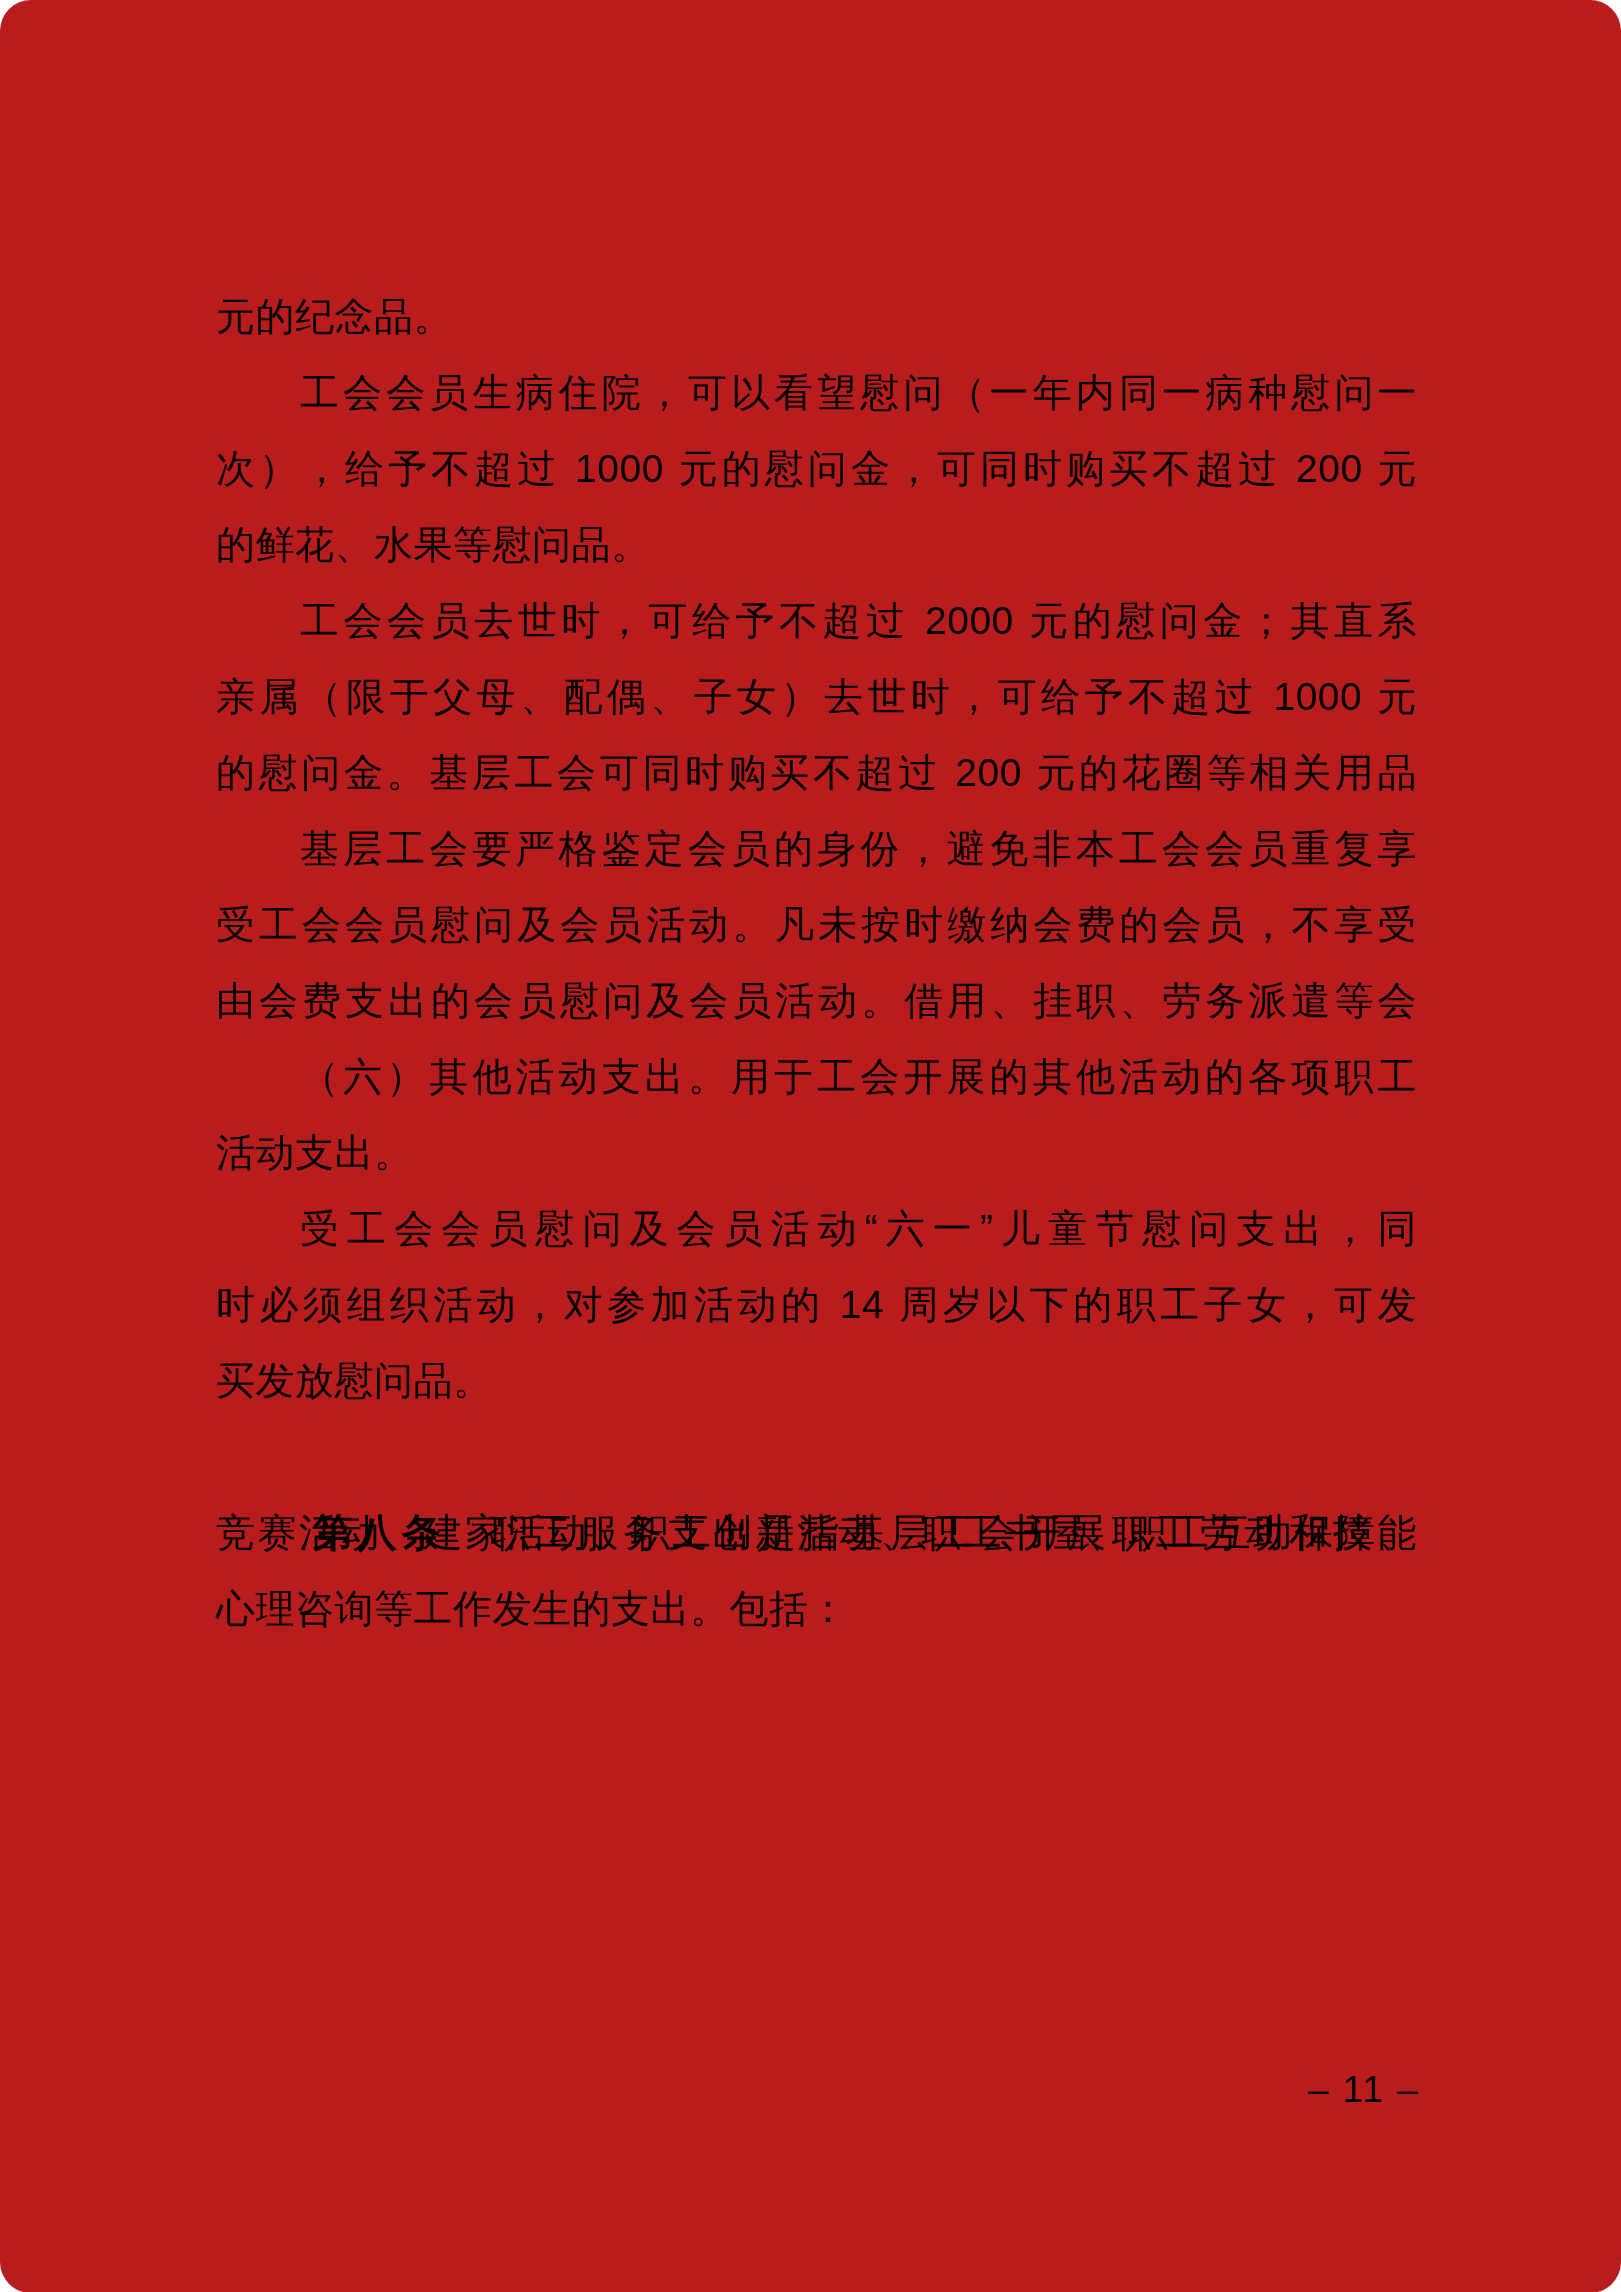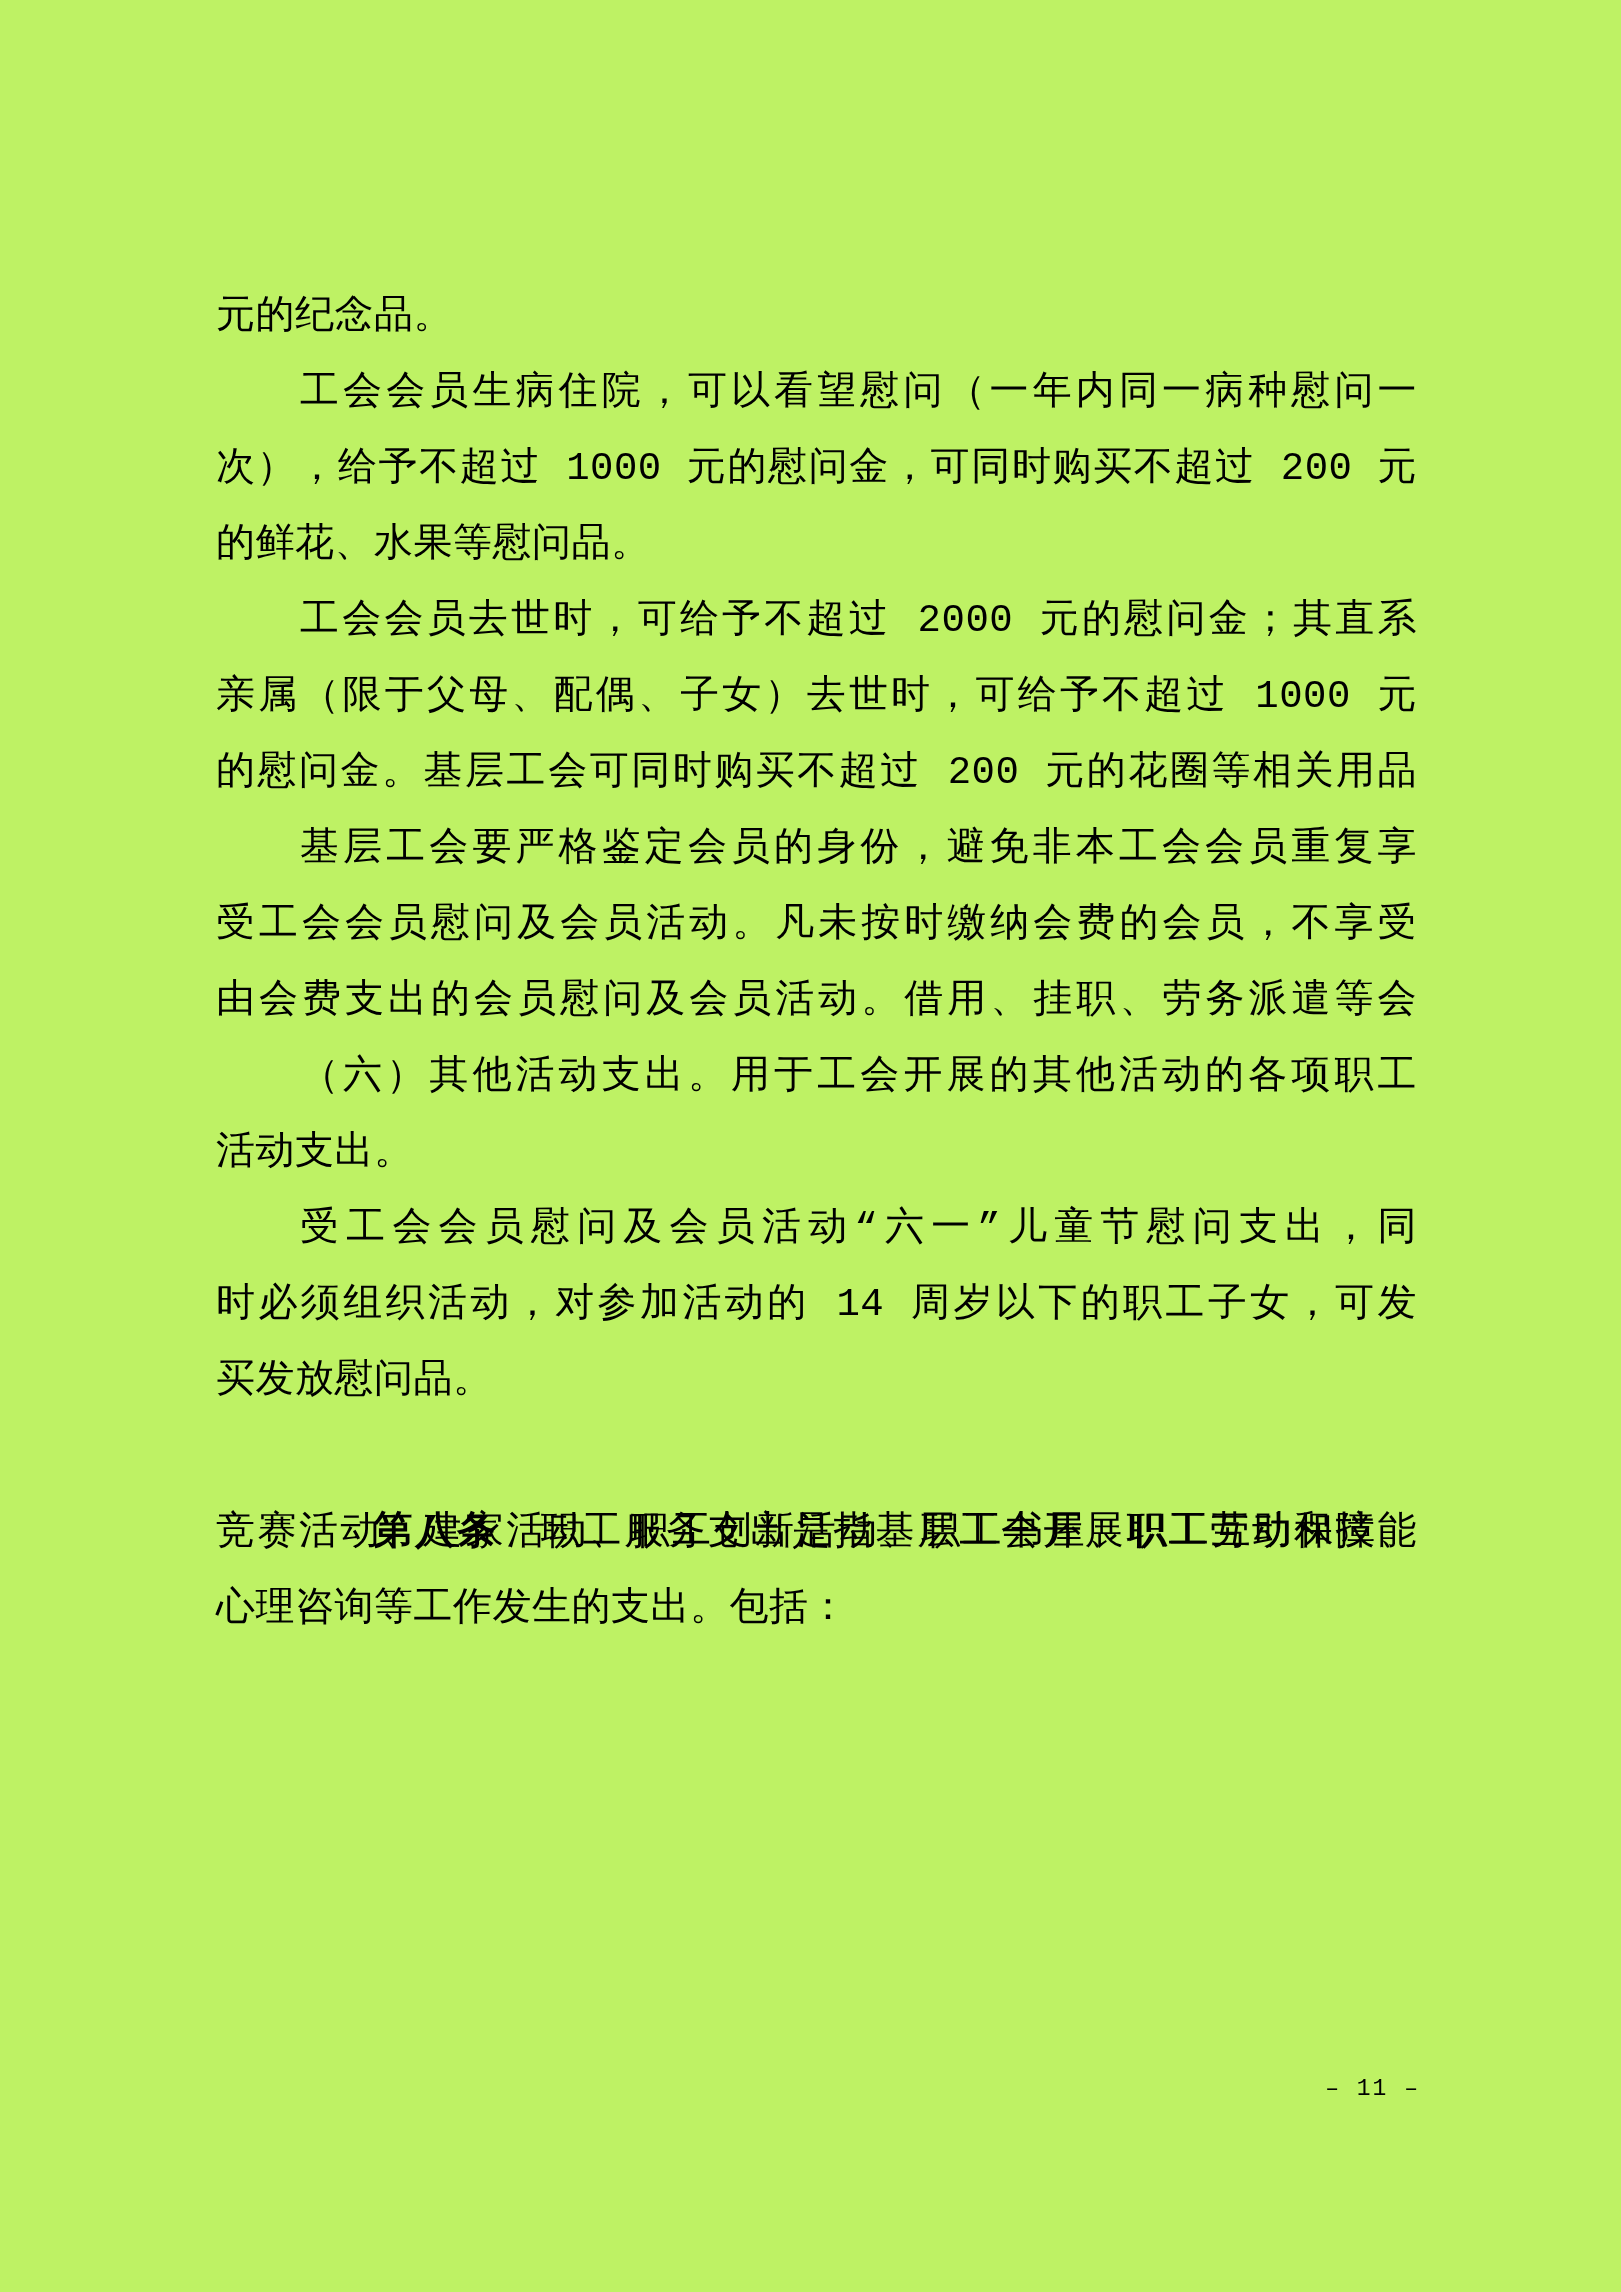--- a/index.html
+++ b/index.html
@@ -1,24 +1,25 @@
 <!DOCTYPE html>
 <html><head>
 <meta charset="utf-8">
 <style>
   * { margin: 0; padding: 0; box-sizing: border-box; }
   html, body { background: #ffffff; }
   .page {
     position: relative;
     width: 1621px;
     height: 2293px;
-    background: #bef264;
+    background: #b91c1c;
     color: #000000;
-    font-family: Liberation Mono, monospace;
+    font-family: Liberation Sans, sans-serif;
     overflow: hidden;
+    border-radius: 31px;
   }
   .text-block {
     position: absolute;
     left: 216px;
     top: 279px;
     width: 1201px;
   }
   .line {
     font-size: 39px;
     line-height: 76px;
@@ -32,21 +33,21 @@
     text-align: justify;
     text-align-last: justify;
   }
   
   .line.ind { text-indent: 84px; }
   .bold { font-weight: bold; }
   .page-number {
     position: absolute;
     top: 2066px;
     right: 201px;
-    font-size: 23px;
+    font-size: 37px;
     line-height: 47px;
     letter-spacing: 2px;
     color: #000000;
     margin-left: 25px;
   }
 </style>
 </head>
 <body>
 
 <div class="page">

